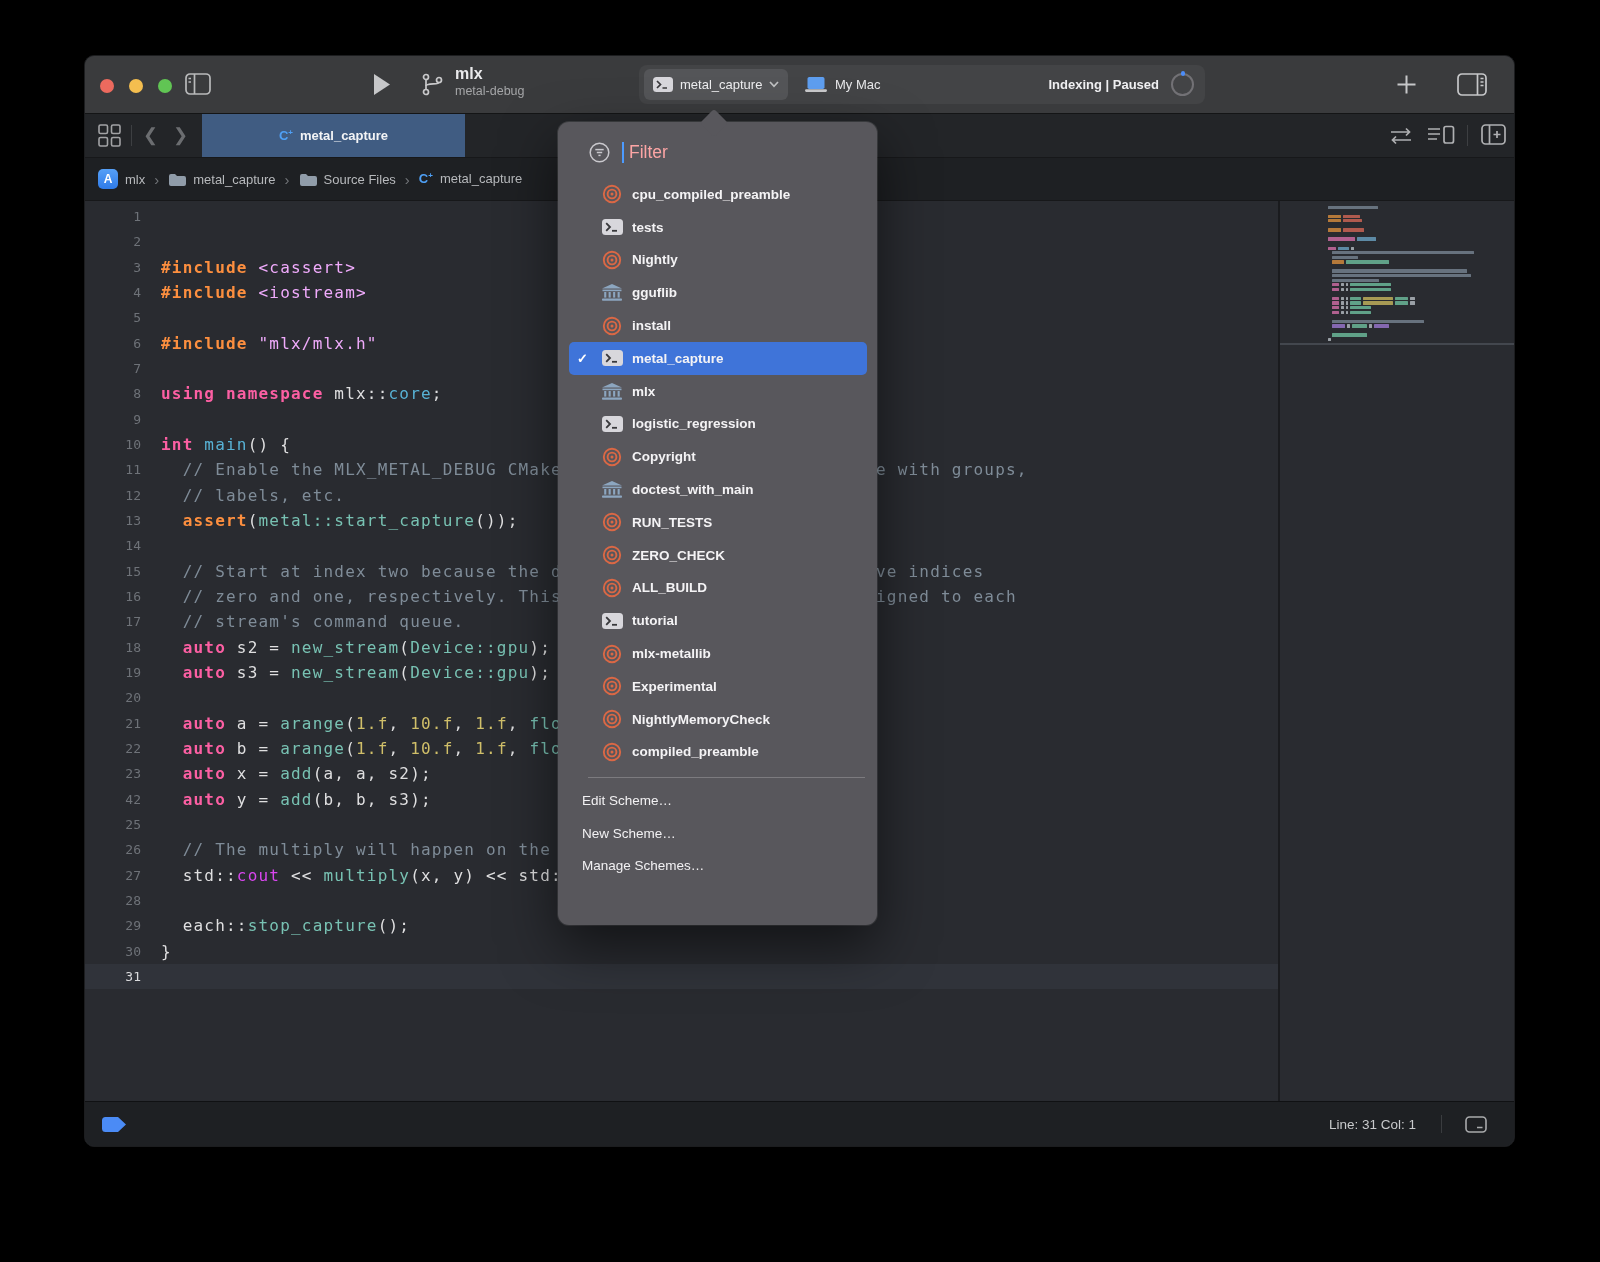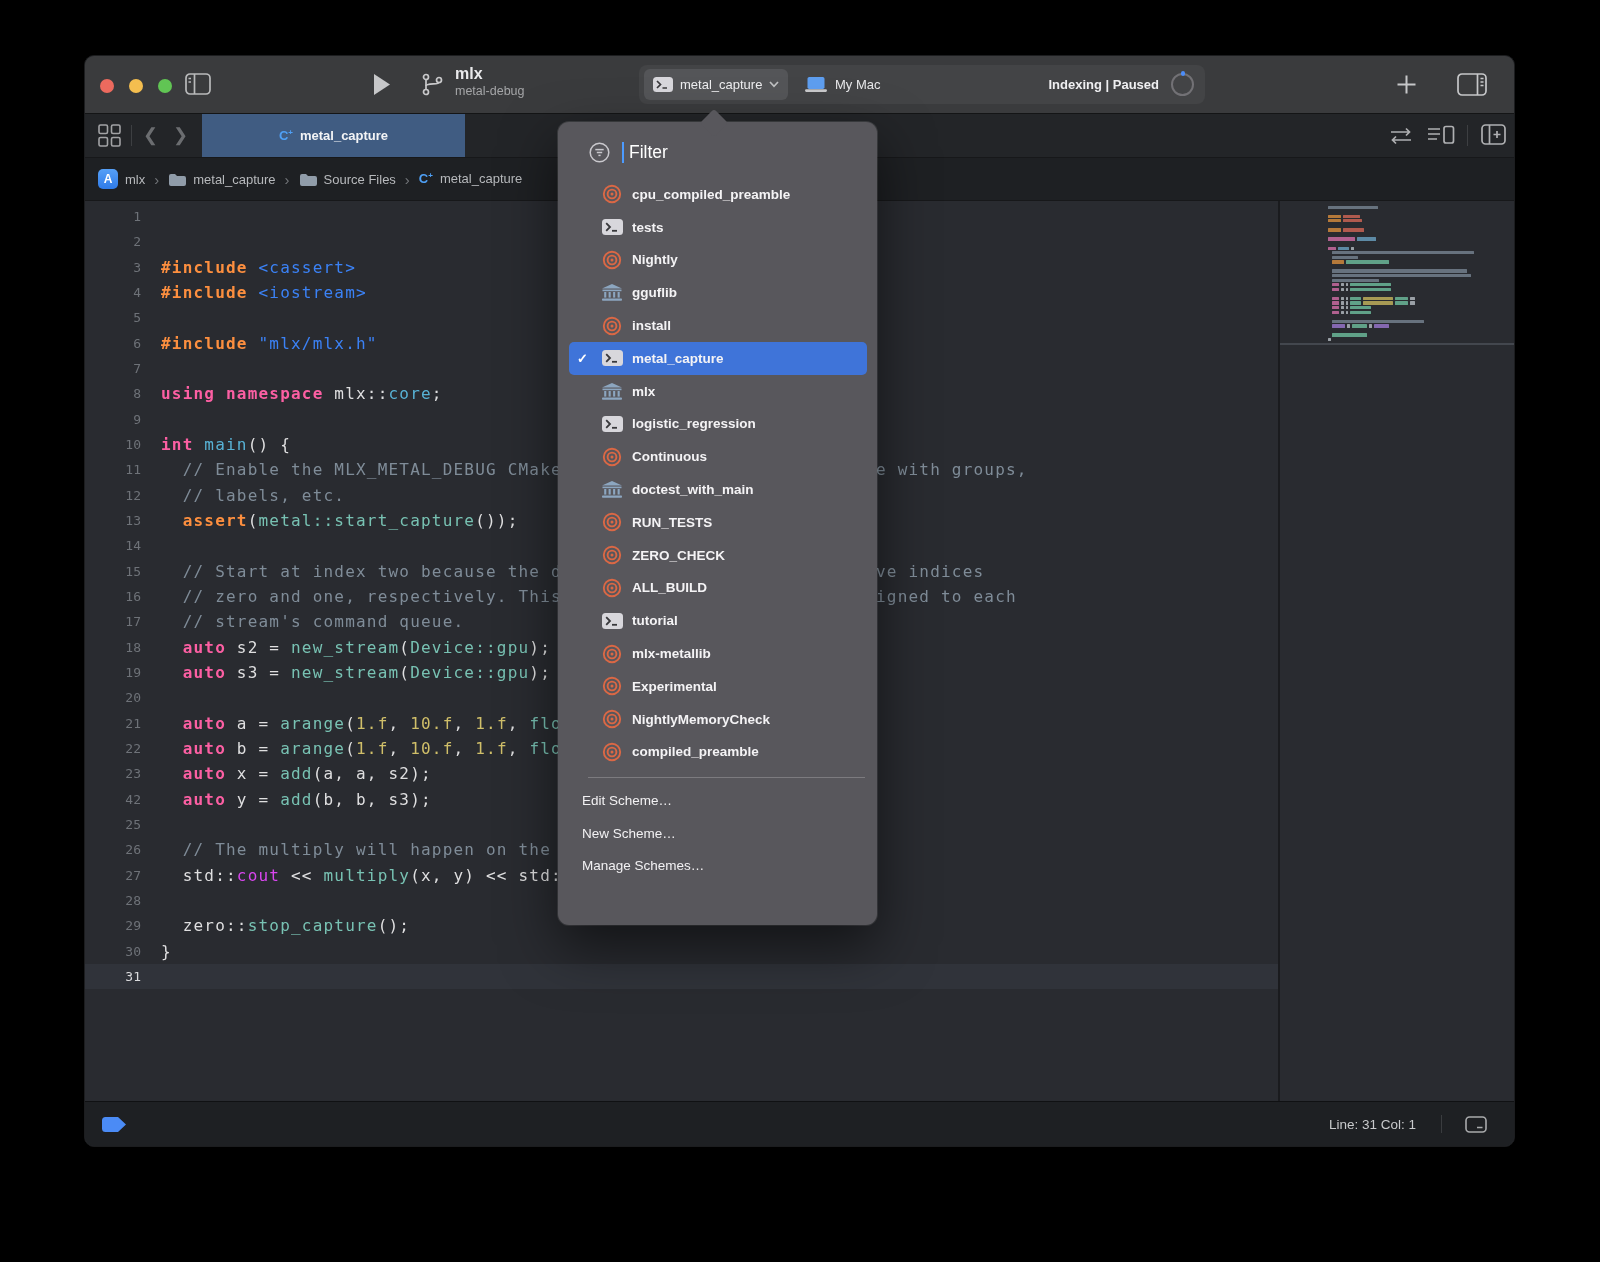--- a/index.html
+++ b/index.html
@@ -50,21 +50,21 @@
   
   .editor{flex:1;display:flex;min-height:0;position:relative;}
   .code-pane{width:1193px;position:relative;padding-top:3px;box-sizing:border-box;overflow:hidden;}
   .cursor-band{position:absolute;left:0;right:0;height:25.33px;background:#30333A;}
   .code-line{position:relative;display:flex;height:25.33px;line-height:25.33px;white-space:pre;}
   .gutter{width:56px;flex:none;text-align:right;font-family:"DejaVu Sans Mono",monospace;
     font-size:13px;color:#6E7278;}
   .code-line.current .gutter{color:#DADBDD;}
   .ctext{padding-left:20px;font-family:"DejaVu Sans Mono",monospace;font-size:16px;letter-spacing:1.2px;}
   .tk-cm{color:#7F8C98}.tk-kw{color:#FC5FA3;font-weight:bold}.tk-pre{color:#FD8F3F;font-weight:bold}
-  .tk-str{color:#3b82f6}.tk-num{color:#D0BF69}.tk-fn{color:#78C2B3}.tk-ty{color:#58B2D5}
+  .tk-str{color:#f0abfc}.tk-num{color:#D0BF69}.tk-fn{color:#78C2B3}.tk-ty{color:#58B2D5}
   .tk-pp{color:#d946ef}.tk-pl{color:#DFDFE0}
   .pane-sep{width:2px;background:#1A1B1E;flex:none;}
   .minimap{flex:1;position:relative;background:#292B30;}
   .mm-row{position:absolute;height:3.2px;display:flex;gap:2px;}
   .mm-row span{height:3.2px;border-radius:0.5px;display:block;}
   .mm-cm{background:#67727E}.mm-kw{background:#B0608F}.mm-pre{background:#B5793A}.mm-str{background:#B05A4E}
   .mm-num{background:#A79A54}.mm-fn{background:#60A188}.mm-ty{background:#5D8AA5}.mm-pp{background:#8468B0}
   .mm-pl{background:#9AA0A6}
   .mm-cursor{position:absolute;left:0;right:0;height:2.5px;background:#43474E;}
   
@@ -75,21 +75,21 @@
   .sb-vdiv{position:absolute;right:72px;top:13px;width:1px;height:18px;background:#3a3c3f;}
   .sb-icon{position:absolute;right:27px;top:14px;}
   
   .popup{position:absolute;left:558px;top:122px;width:319px;height:803px;background:#58575C;
     border-radius:11px;z-index:50;box-shadow:0 22px 55px rgba(0,0,0,.55),0 0 0 1px rgba(255,255,255,.12);
     box-sizing:border-box;padding-top:12px;}
   .popup-arrow{position:absolute;left:146px;top:-9px;width:20px;height:20px;background:#58575C;
     transform:rotate(45deg);border-radius:3px;}
   .filter-row{position:relative;height:36px;display:flex;align-items:center;padding-left:30px;gap:11px;}
   .caret{width:2px;height:21px;background:#4C9BFF;}
-  .filter-ph{font-size:17.5px;color:#ffffff;margin-left:-6px;}
+  .filter-ph{font-size:17.5px;color:#fca5a5;margin-left:-6px;}
   .menu-items{margin-top:8px;}
   .menu-item{position:relative;height:32.8px;display:flex;align-items:center;margin:0 10px 0 11px;
     border-radius:5px;}
   .menu-item .check{position:absolute;left:8px;width:18px;font-size:13px;font-weight:bold;color:#fff;}
   .menu-item .mi-icon{position:absolute;left:33px;width:21px;height:17px;display:flex;align-items:center;}
   .menu-item .mi-label{position:absolute;left:63px;font-size:13.5px;font-weight:600;color:#F4F3F5;}
   .menu-item.sel{background:#3F74D9;}
   .menu-div{height:1px;background:rgba(255,255,255,.22);margin:9px 12px 6px 30px;}
   .menu-action{height:32.5px;display:flex;align-items:center;padding-left:24px;font-size:13.5px;color:#F2F1F3;}
   svg{display:block;}
@@ -267,21 +267,21 @@
           <div class="code-line"><span class="gutter">19</span><span class="ctext"><span class="tk-pl">  </span><span class="tk-kw">auto</span><span class="tk-pl"> s3 = </span><span class="tk-fn">new_stream</span><span class="tk-pl">(</span><span class="tk-fn">Device::gpu</span><span class="tk-pl">);</span></span></div>
           <div class="code-line"><span class="gutter">20</span><span class="ctext"></span></div>
           <div class="code-line"><span class="gutter">21</span><span class="ctext"><span class="tk-pl">  </span><span class="tk-kw">auto</span><span class="tk-pl"> a = </span><span class="tk-fn">arange</span><span class="tk-pl">(</span><span class="tk-num">1.f</span><span class="tk-pl">, </span><span class="tk-num">10.f</span><span class="tk-pl">, </span><span class="tk-num">1.f</span><span class="tk-pl">, </span><span class="tk-fn">float32</span><span class="tk-pl">);</span></span></div>
           <div class="code-line"><span class="gutter">22</span><span class="ctext"><span class="tk-pl">  </span><span class="tk-kw">auto</span><span class="tk-pl"> b = </span><span class="tk-fn">arange</span><span class="tk-pl">(</span><span class="tk-num">1.f</span><span class="tk-pl">, </span><span class="tk-num">10.f</span><span class="tk-pl">, </span><span class="tk-num">1.f</span><span class="tk-pl">, </span><span class="tk-fn">float32</span><span class="tk-pl">);</span></span></div>
           <div class="code-line"><span class="gutter">23</span><span class="ctext"><span class="tk-pl">  </span><span class="tk-kw">auto</span><span class="tk-pl"> x = </span><span class="tk-fn">add</span><span class="tk-pl">(a, a, s2);</span></span></div>
           <div class="code-line"><span class="gutter">42</span><span class="ctext"><span class="tk-pl">  </span><span class="tk-kw">auto</span><span class="tk-pl"> y = </span><span class="tk-fn">add</span><span class="tk-pl">(b, b, s3);</span></span></div>
           <div class="code-line"><span class="gutter">25</span><span class="ctext"></span></div>
           <div class="code-line"><span class="gutter">26</span><span class="ctext"><span class="tk-cm">  // The multiply will happen on the default stream.</span></span></div>
           <div class="code-line"><span class="gutter">27</span><span class="ctext"><span class="tk-pl">  std::</span><span class="tk-pp">cout</span><span class="tk-pl"> &lt;&lt; </span><span class="tk-fn">multiply</span><span class="tk-pl">(x, y) &lt;&lt; std::</span><span class="tk-pp">endl</span><span class="tk-pl">;</span></span></div>
           <div class="code-line"><span class="gutter">28</span><span class="ctext"></span></div>
-          <div class="code-line"><span class="gutter">29</span><span class="ctext"><span class="tk-pl">  zero::</span><span class="tk-fn">stop_capture</span><span class="tk-pl">();</span></span></div>
+          <div class="code-line"><span class="gutter">29</span><span class="ctext"><span class="tk-pl">  each::</span><span class="tk-fn">stop_capture</span><span class="tk-pl">();</span></span></div>
           <div class="code-line"><span class="gutter">30</span><span class="ctext"><span class="tk-pl">}</span></span></div>
           <div class="code-line current"><span class="gutter">31</span><span class="ctext"></span></div>
         </div>
     </div>
     <div class="pane-sep"></div>
     <div class="minimap" id="minimap">
       <div class="mm-cursor" id="mm-cursor" style="top: 141.6px;"></div>
     <div class="mm-row" style="top: 4.5px; left: 48px;">
           <span class="mm-cm" style="width: 50px;"></span>
         </div>
@@ -514,21 +514,21 @@
       </div>
       <div class="menu-item">
         <span class="check"></span>
         <span class="mi-icon">
           <svg width="20" height="20" viewBox="0 0 20 20">
             <circle cx="10" cy="10" r="8.2" fill="none" stroke="#DB6845" stroke-width="1.9"></circle>
             <circle cx="10" cy="10" r="4.4" fill="none" stroke="#DB6845" stroke-width="1.9"></circle>
             <circle cx="10" cy="10" r="1.5" fill="#DB6845"></circle>
           </svg>
         </span>
-        <span class="mi-label">Continuous</span>
+        <span class="mi-label">Copyright</span>
       </div>
       <div class="menu-item">
         <span class="check"></span>
         <span class="mi-icon">
           <svg width="20" height="17" viewBox="0 0 20 17" fill="#8CA6C0">
             <polygon points="10,0 20,4.6 0,4.6"></polygon>
             <rect x="0.5" y="5.6" width="19" height="1.6"></rect>
             <rect x="2.2" y="8" width="2.1" height="5.6"></rect>
             <rect x="6.6" y="8" width="2.1" height="5.6"></rect>
             <rect x="11.1" y="8" width="2.1" height="5.6"></rect>

